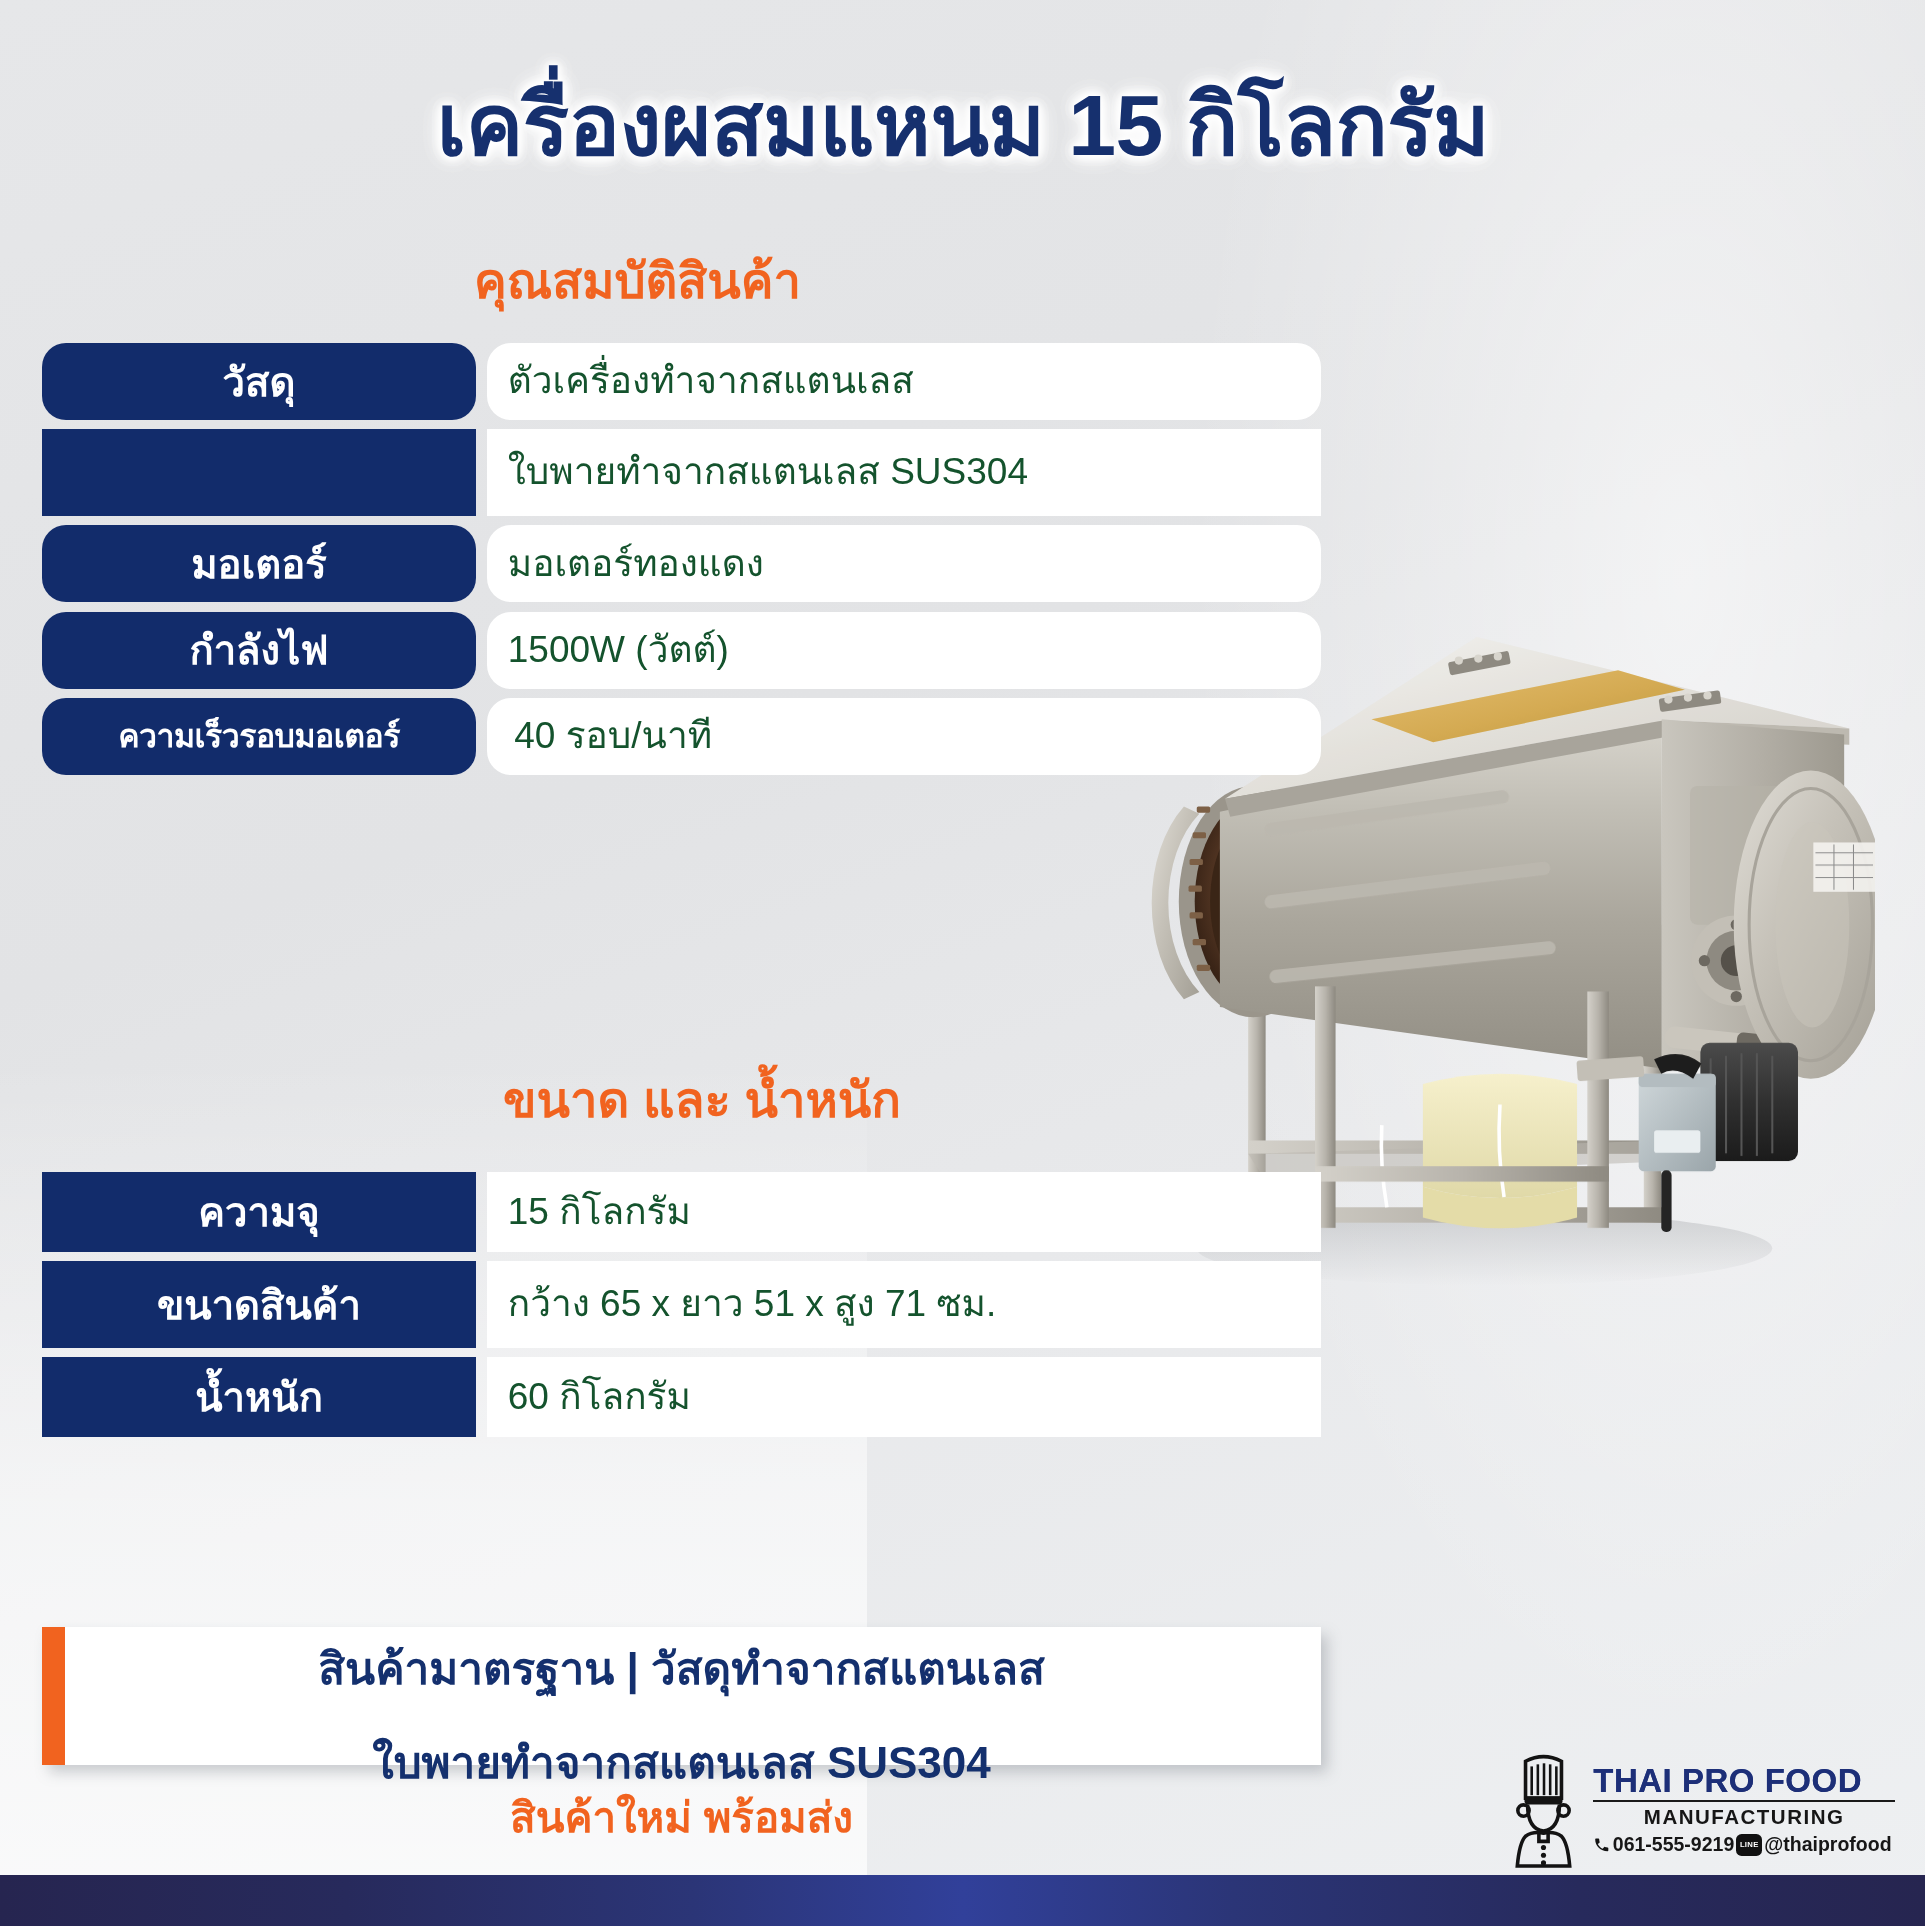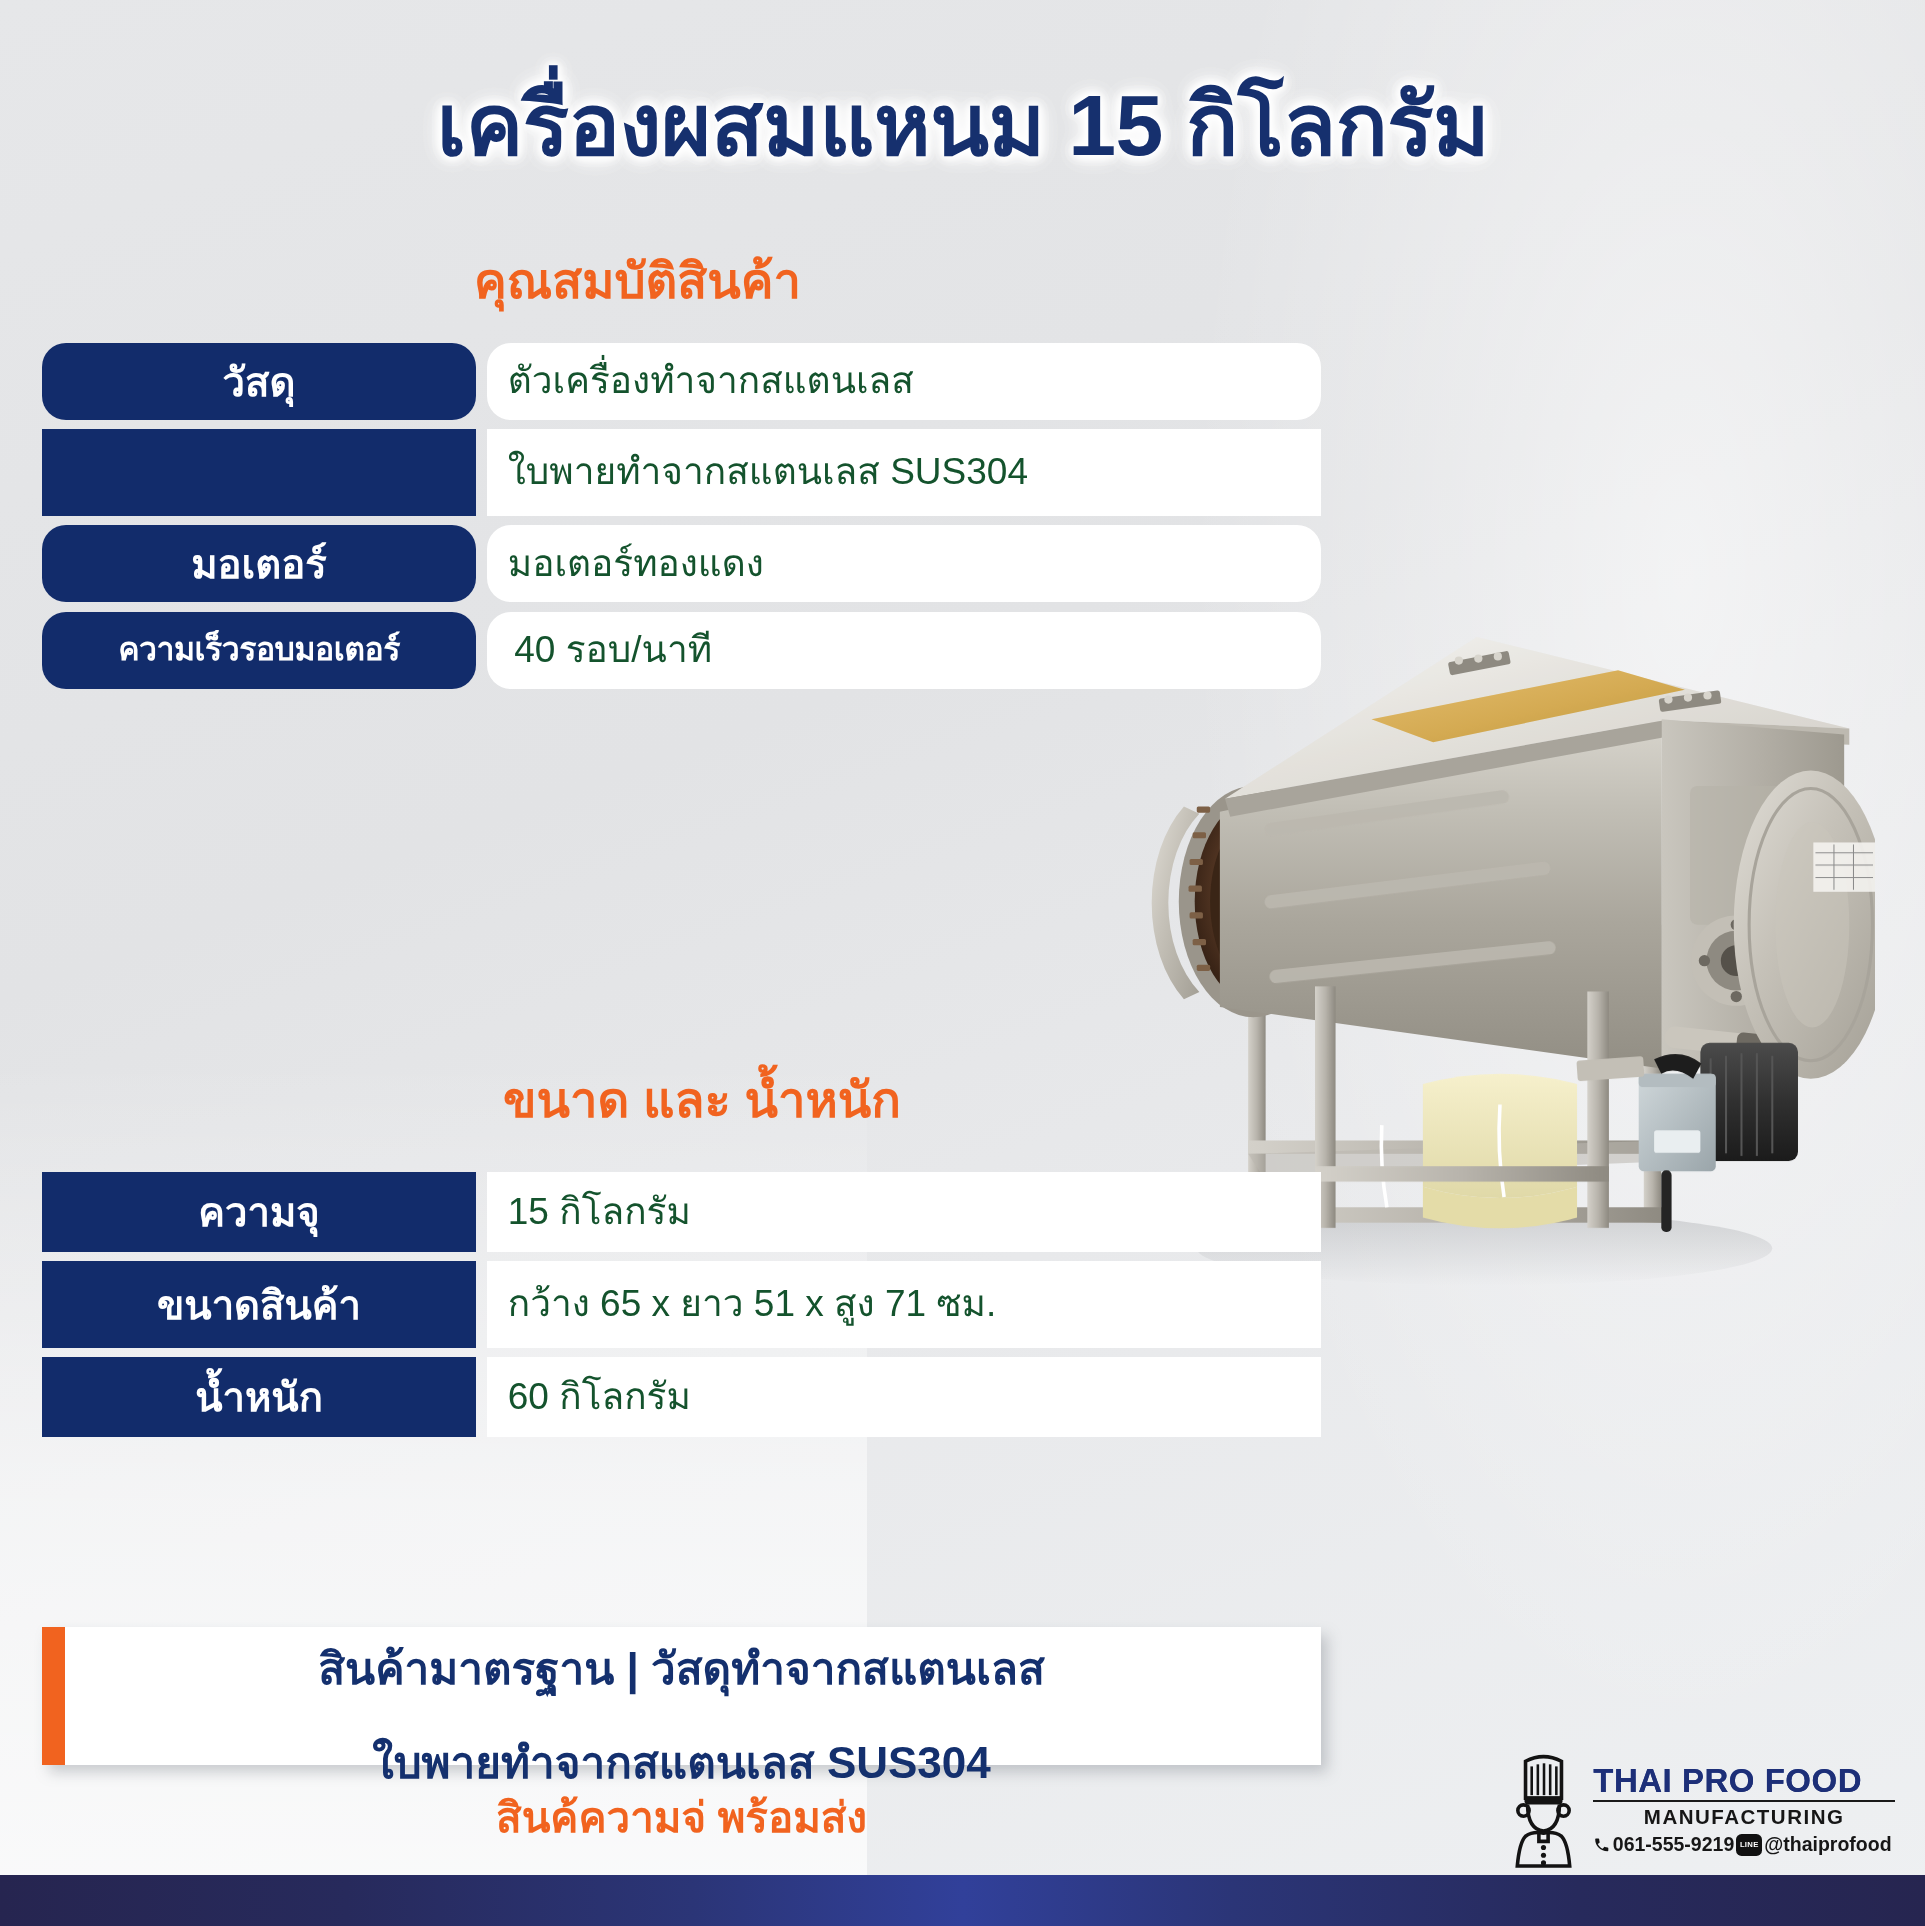--- a/index.html
+++ b/index.html
@@ -439,20 +439,24 @@
     <div class="spec-row h-170">
       <div class="spec-label empty"></div>
       <div class="spec-value">ใบพายทำจากสแตนเลส SUS304</div>
     </div>
 
     <div class="spec-row h-150">
       <div class="spec-label">มอเตอร์</div>
       <div class="spec-value">มอเตอร์ทองแดง</div>
     </div>
 
+    <div class="spec-row h-150">
+      <div class="spec-label">กำลังไฟ</div>
+      <div class="spec-value">1500W (วัตต์)</div>
+    </div>
 
     <div class="spec-row h-150">
       <div class="spec-label tight">ความเร็วรอบมอเตอร์</div>
       <div class="spec-value indent">40 รอบ/นาที</div>
     </div>
 
   </div>
 
   <div class="section-head" id="sec-size">ขนาด และ น้ำหนัก</div>
 
@@ -476,21 +480,21 @@
   </div>
 
   <div id="banner">
     <div id="banner-accent"></div>
     <div id="banner-text">
       <div>สินค้ามาตรฐาน | วัสดุทำจากสแตนเลส</div>
       <div>ใบพายทำจากสแตนเลส SUS304</div>
     </div>
   </div>
 
-  <div id="tagline">สินค้ความจ่ พร้อมส่ง</div>
+  <div id="tagline">สินค้าใหม่ พร้อมส่ง</div>
 
   <div id="logo">
 
     <svg id="logo-chef" viewBox="0 0 150 230" xmlns="http://www.w3.org/2000/svg" fill="none" stroke="#131313" stroke-width="7">
 
       <path d="M40 92 L40 20 Q75 2 110 20 L110 92 Z"></path>
       <g stroke-width="5">
         <line x1="52" y1="30" x2="52" y2="86"></line>
         <line x1="64" y1="26" x2="64" y2="86"></line>
         <line x1="76" y1="24" x2="76" y2="86"></line>

